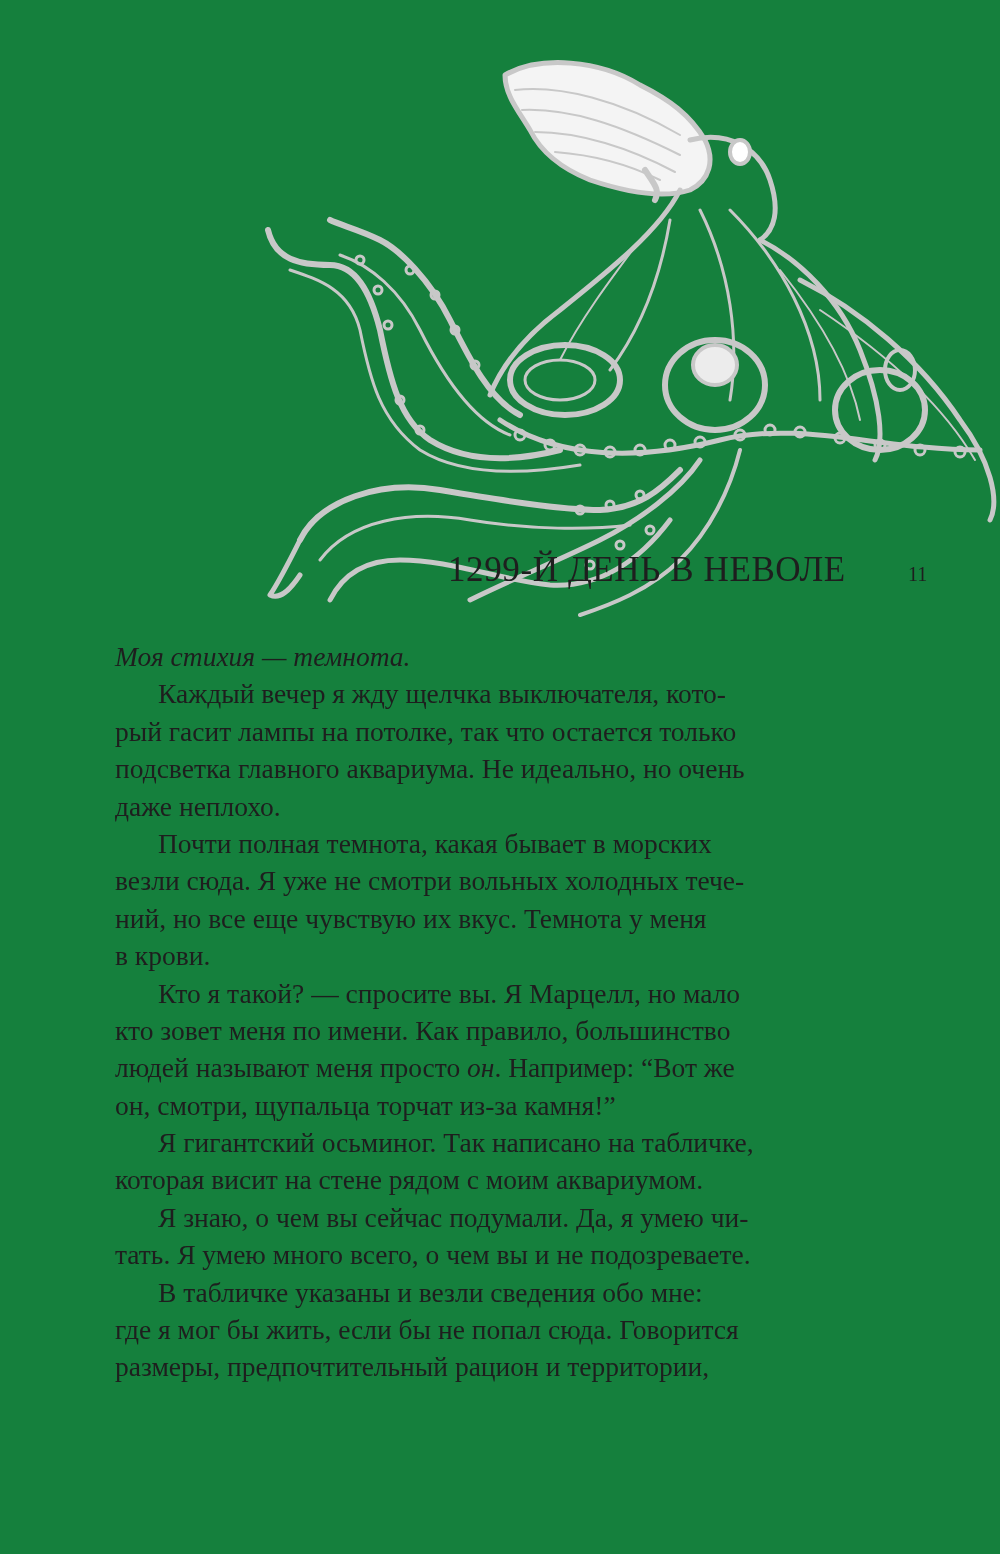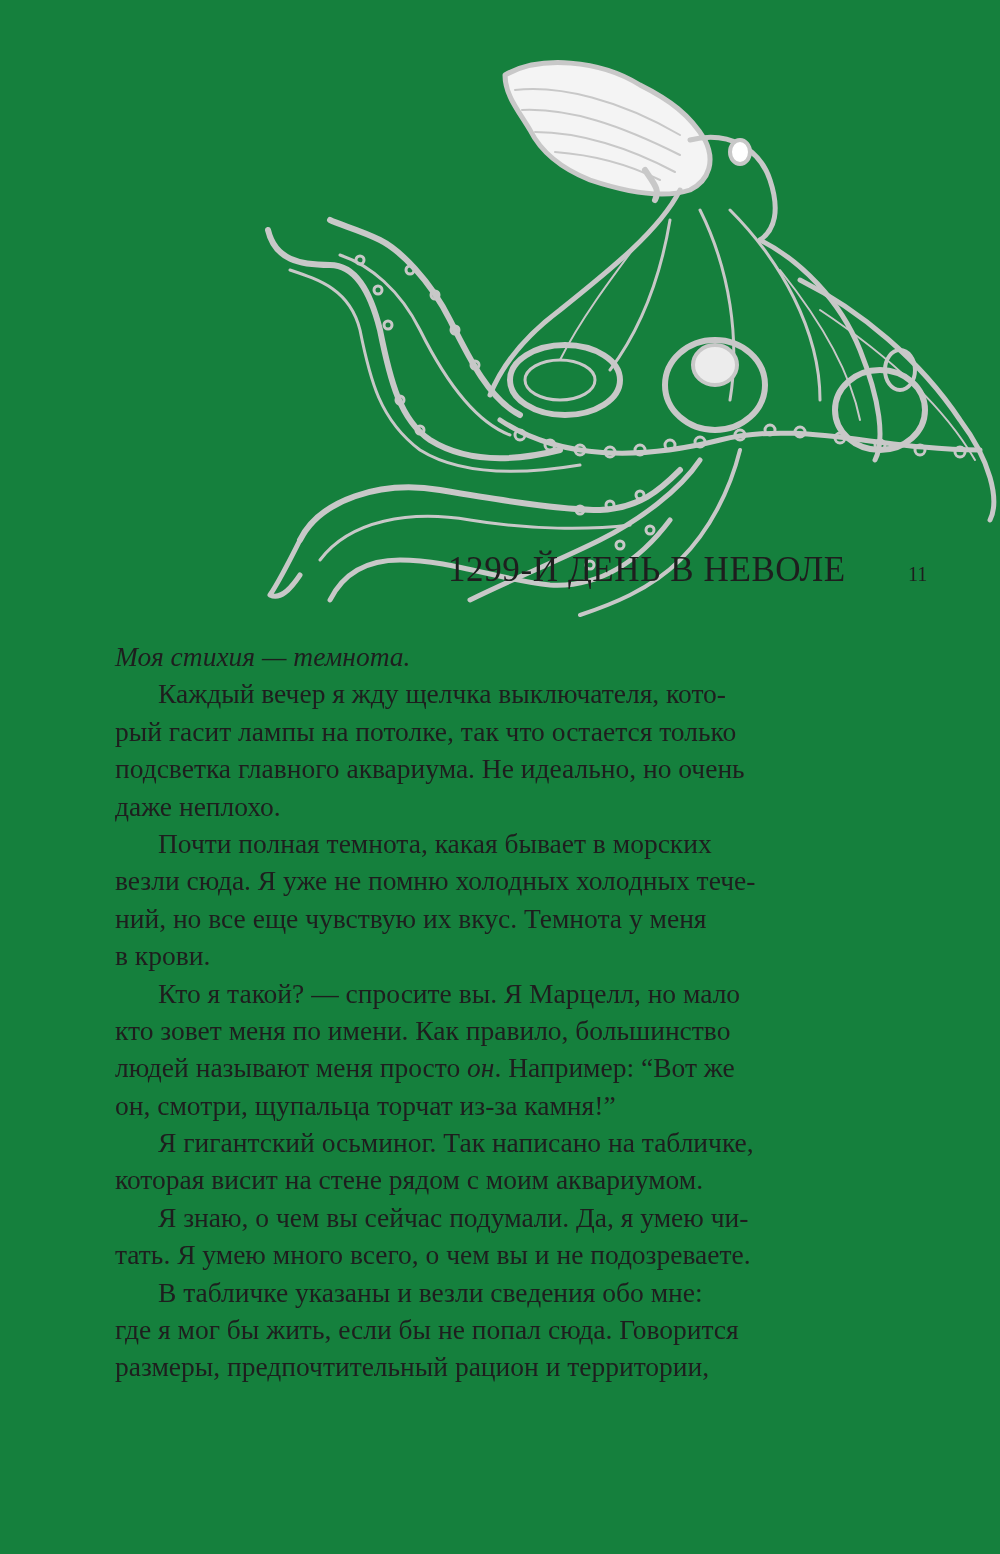--- a/index.html
+++ b/index.html
@@ -114,21 +114,21 @@
     <span class="page-number">11</span>
   </div>
 
   <div class="body-text">
     <div class="line italic">Моя стихия — темнота.</div>
     <div class="line indent">Каждый вечер я жду щелчка выключателя, кото-</div>
     <div class="line">рый гасит лампы на потолке, так что остается только</div>
     <div class="line">подсветка главного аквариума. Не идеально, но очень</div>
     <div class="line">даже неплохо.</div>
     <div class="line indent">Почти полная темнота, какая бывает в морских</div>
-    <div class="line">везли сюда. Я уже не помню холодных холодных тече-</div>
+    <div class="line">везли сюда. Я уже не смотри вольных холодных тече-</div>
     <div class="line">ний, но все еще чувствую их вкус. Темнота у меня</div>
     <div class="line">в крови.</div>
     <div class="line indent">Кто я такой? — спросите вы. Я Марцелл, но мало</div>
     <div class="line">кто зовет меня по имени. Как правило, большинство</div>
     <div class="line"><span>людей называют меня просто </span><span class="italic">он</span><span>. Например: “Вот же</span></div>
     <div class="line">он, смотри, щупальца торчат из-за камня!”</div>
     <div class="line indent">Я гигантский осьминог. Так написано на табличке,</div>
     <div class="line">которая висит на стене рядом с моим аквариумом.</div>
     <div class="line indent">Я знаю, о чем вы сейчас подумали. Да, я умею чи-</div>
     <div class="line">тать. Я умею много всего, о чем вы и не подозреваете.</div>

